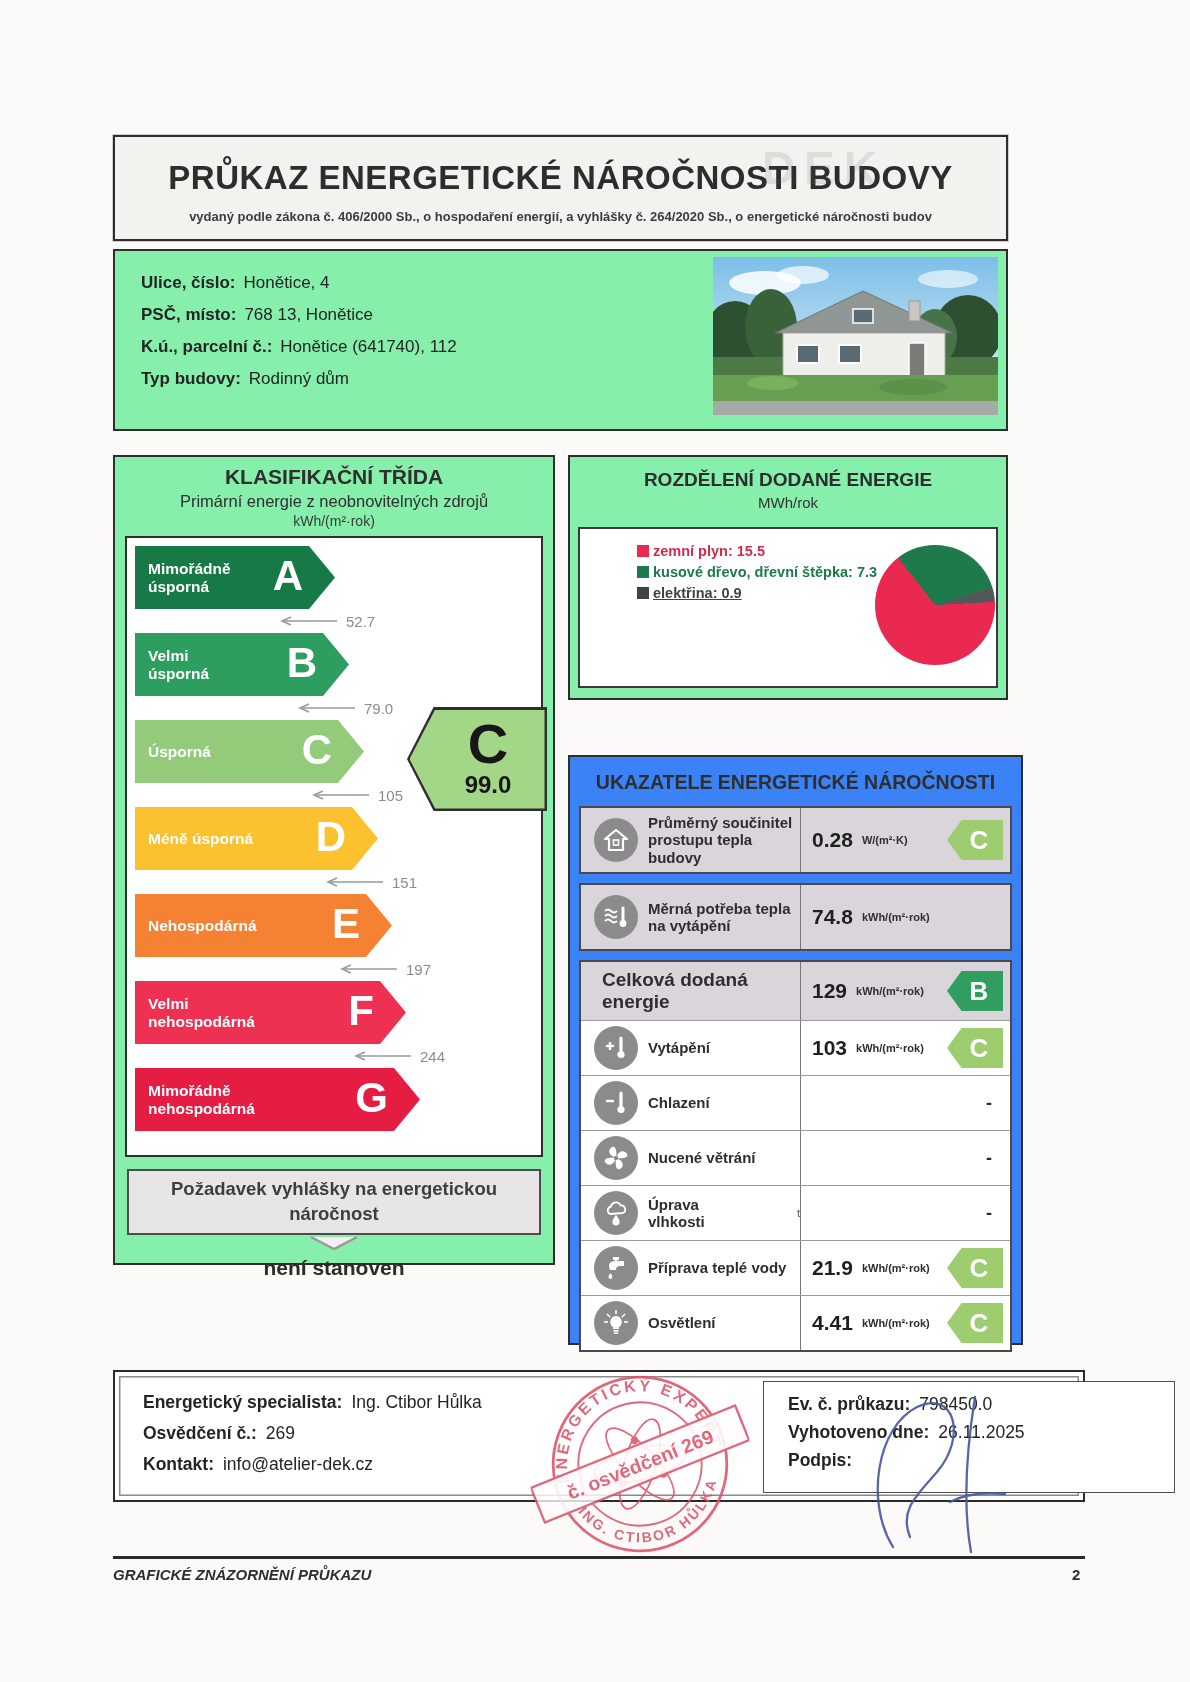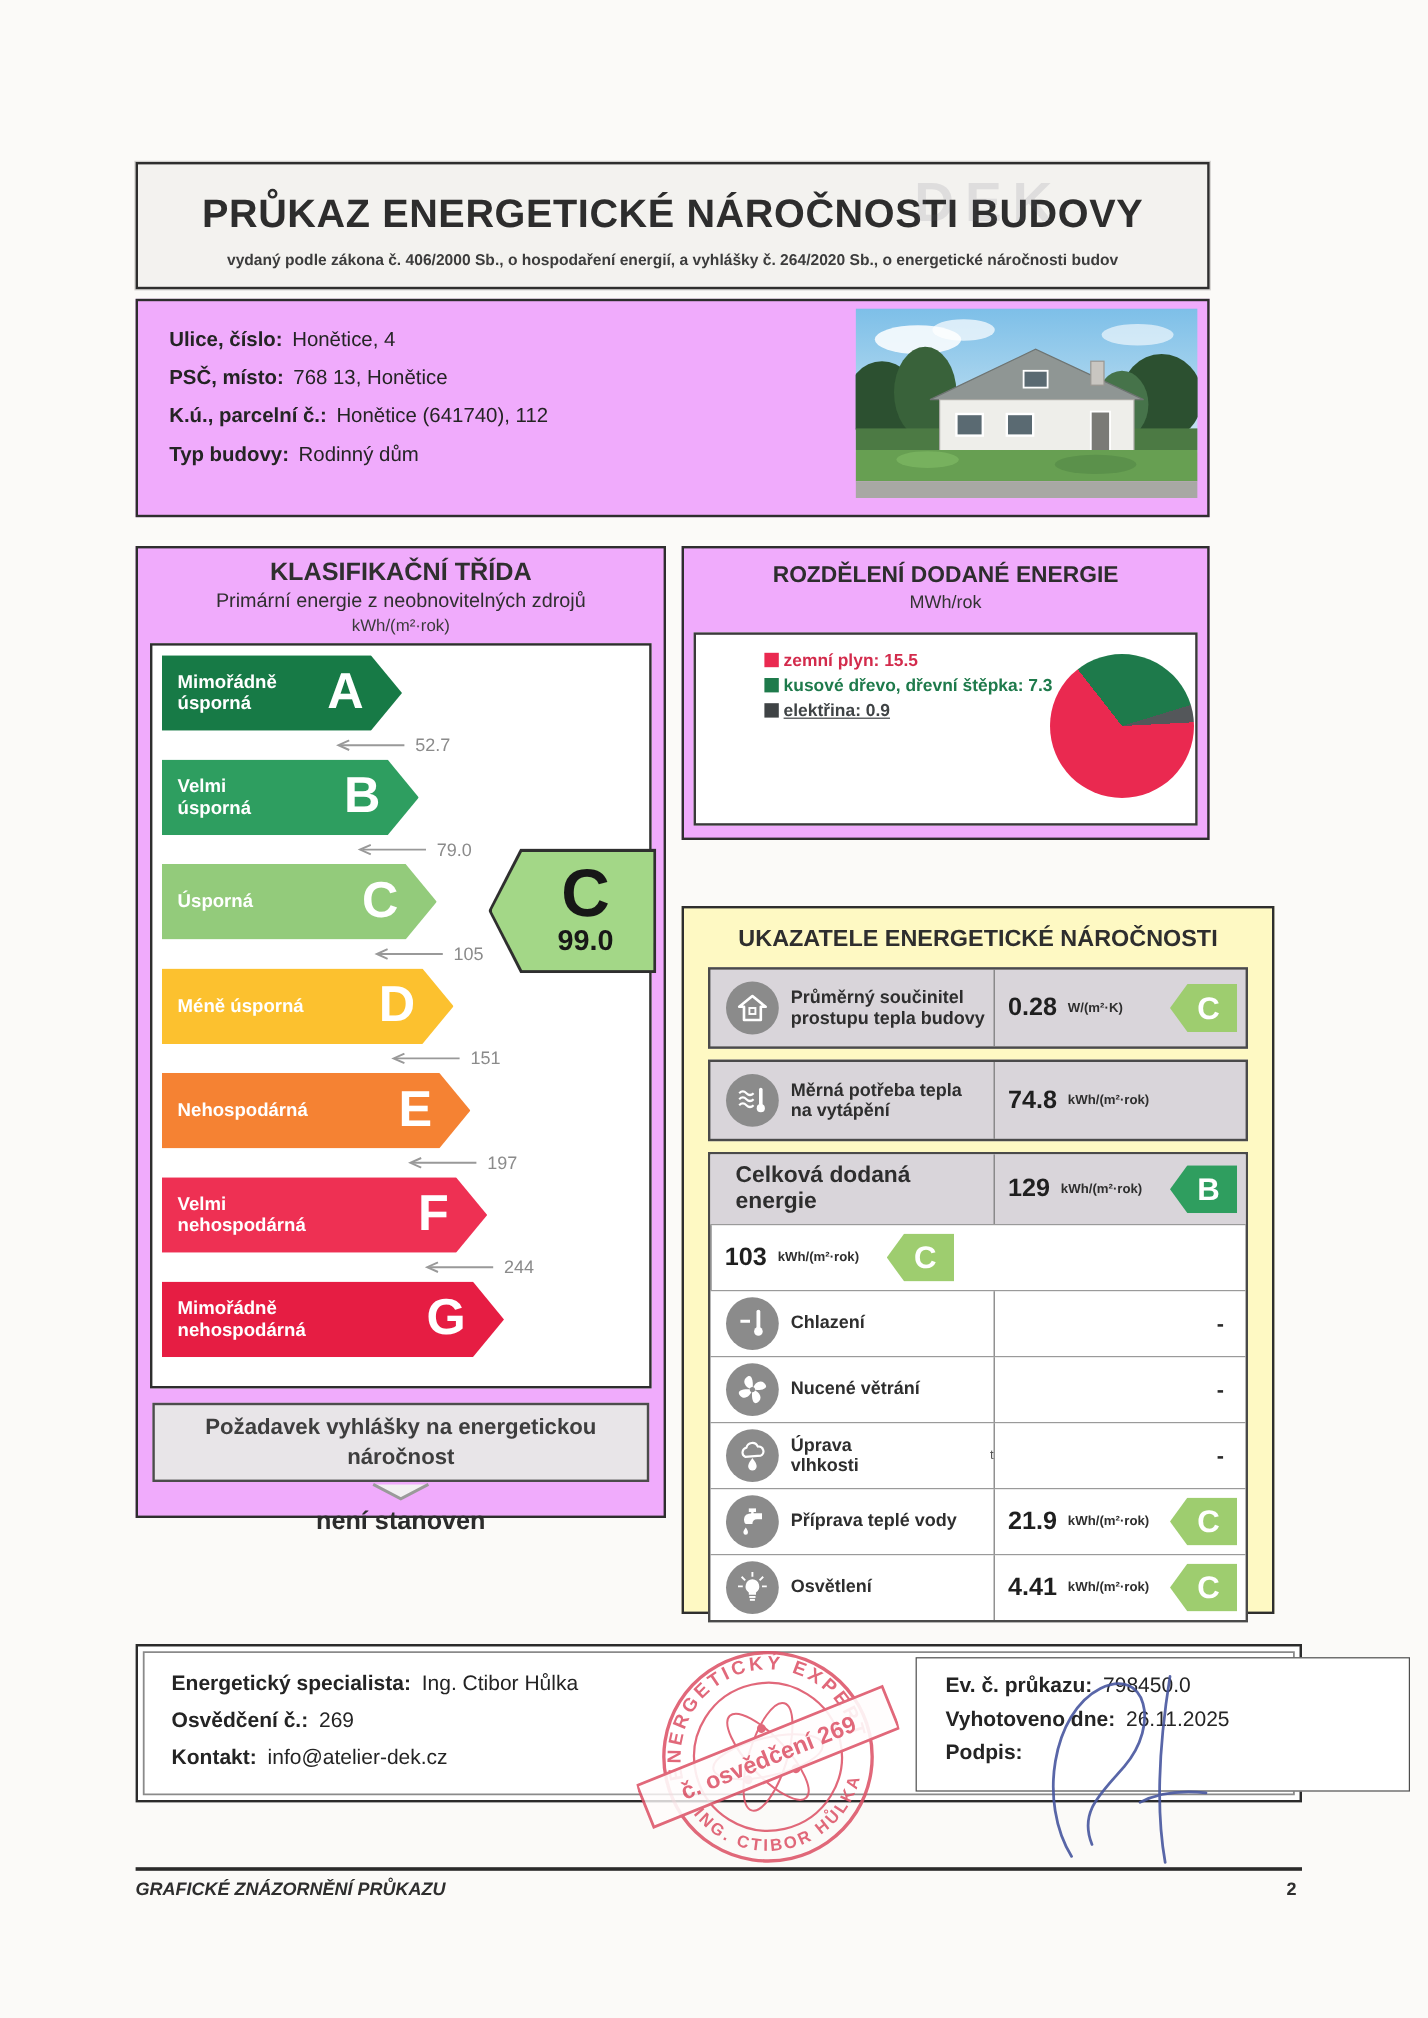--- a/index.html
+++ b/index.html
@@ -1,19 +1,19 @@
 <!DOCTYPE html>
 <html><head>
 <meta charset="utf-8">
 <style>
   html,body{margin:0;padding:0;background:#e9e9e7;}
   .page{position:relative;width:1190px;height:1682px;margin:0 auto;background:#fbfaf8;
         font-family:"Liberation Sans","DejaVu Sans",sans-serif;color:#242424;overflow:hidden;}
   .abs{position:absolute;box-sizing:border-box;}
-  .docbox{border:2px solid #2e2e2e;background:#f0abfc;}
+  .docbox{border:2px solid #2e2e2e;background:#86efac;}
 
   
   .box-header{left:113px;top:135px;width:895px;height:106px;background:#f3f2ef;
               box-shadow:0 0 0 1px #cfcecb;text-align:center;}
   .hdr-title{font-size:33px;font-weight:bold;letter-spacing:.5px;color:#2d2d2d;margin-top:22px;}
   .hdr-sub{font-size:13px;font-weight:bold;color:#3c3c3c;margin-top:12px;}
   .hdr-watermark{position:absolute;right:120px;top:4px;font-size:46px;font-weight:bold;
                  letter-spacing:9px;color:rgba(100,100,110,.14);}
 
   
@@ -65,21 +65,21 @@
   .pie-inner{position:absolute;left:8px;right:8px;top:70px;bottom:10px;border:2px solid #3a3a3a;background:#fff;}
   .legend{position:absolute;left:10px;top:12px;}
   .legend-item{font-size:14.5px;font-weight:bold;line-height:21px;white-space:nowrap;padding-left:47px;}
   .legend-swatch{display:inline-block;width:12px;height:12px;margin-right:4px;vertical-align:-1px;}
   .sw-0{background:#ea2950;} .sw-1{background:#1e7a4b;} .sw-2{background:#3f4345;}
   .lbl-0{color:#d32b4c;} .lbl-1{color:#1e7a4b;} .lbl-2{color:#3f4345;text-decoration:underline;}
   .pie{position:absolute;left:295px;top:16px;width:120px;height:120px;border-radius:50%;
        background:conic-gradient(from -38deg,#1e7a4b 0deg 111deg,#54575a 111deg 125deg,#ea2950 125deg 360deg);}
 
   
-  .box-ind{left:568px;top:755px;width:494px;height:590px;background:#fef9c3;padding:0 20px;}
+  .box-ind{left:568px;top:755px;width:455px;height:590px;background:#3b82f6;padding:0 9px;}
   .ind-title{text-align:center;font-size:19.5px;font-weight:bold;color:#2e2e2e;margin:14px 0 12px;}
   .ind-box{border:2px solid #4a4a4a;background:#d9d5da;height:64px;margin-bottom:9px;display:flex;align-items:stretch;}
   .ind-group{border:2px solid #4a4a4a;background:#fff;margin-top:3px;}
   .ind-row{display:flex;align-items:stretch;height:54px;border-top:1.5px solid #9a9a9a;}
   .ind-row.first{border-top:none;height:58px;background:#d9d5da;}
   .row-left{flex:1;display:flex;align-items:center;min-width:0;}
   .ind-icon{width:44px;height:44px;border-radius:50%;background:#8b8b8b;flex:none;
             margin:0 10px 0 13px;display:flex;align-items:center;justify-content:center;}
   .ind-label{font-size:15px;font-weight:bold;color:#2e2e2e;line-height:1.15;white-space:pre-line;}
   .ind-label.big{font-size:19px;padding-left:21px;}
@@ -343,20 +343,31 @@
           <span class="ind-label big">Celková dodaná energie</span>
         </div>
         <div class="ind-valcol">
           <span class="ind-value">129</span>
           <span class="ind-unitsm">kWh/(m²·rok)</span>
           <span class="badge bb">B</span>
         </div>
       </div>
 
       <div class="ind-row">
+        <div class="row-left">
+          <span class="ind-icon">
+            <svg width="28" height="28" viewBox="0 0 28 28">
+                <line x1="4" y1="12" x2="12" y2="12" stroke="#fff" stroke-width="2.4"></line>
+                <line x1="8" y1="8" x2="8" y2="16" stroke="#fff" stroke-width="2.4"></line>
+                <line x1="19" y1="4" x2="19" y2="17" stroke="#fff" stroke-width="3.2" stroke-linecap="round"></line>
+                <circle cx="19" cy="20.5" r="3.6" fill="#fff"></circle>
+              </svg>
+          </span>
+          <span class="ind-label">Vytápění</span>
+        </div>
         <div class="ind-valcol">
           <span class="ind-value">103</span>
           <span class="ind-unitsm">kWh/(m²·rok)</span>
           <span class="badge bc">C</span>
         </div>
       </div>
 
       <div class="ind-row">
         <div class="row-left">
           <span class="ind-icon">

